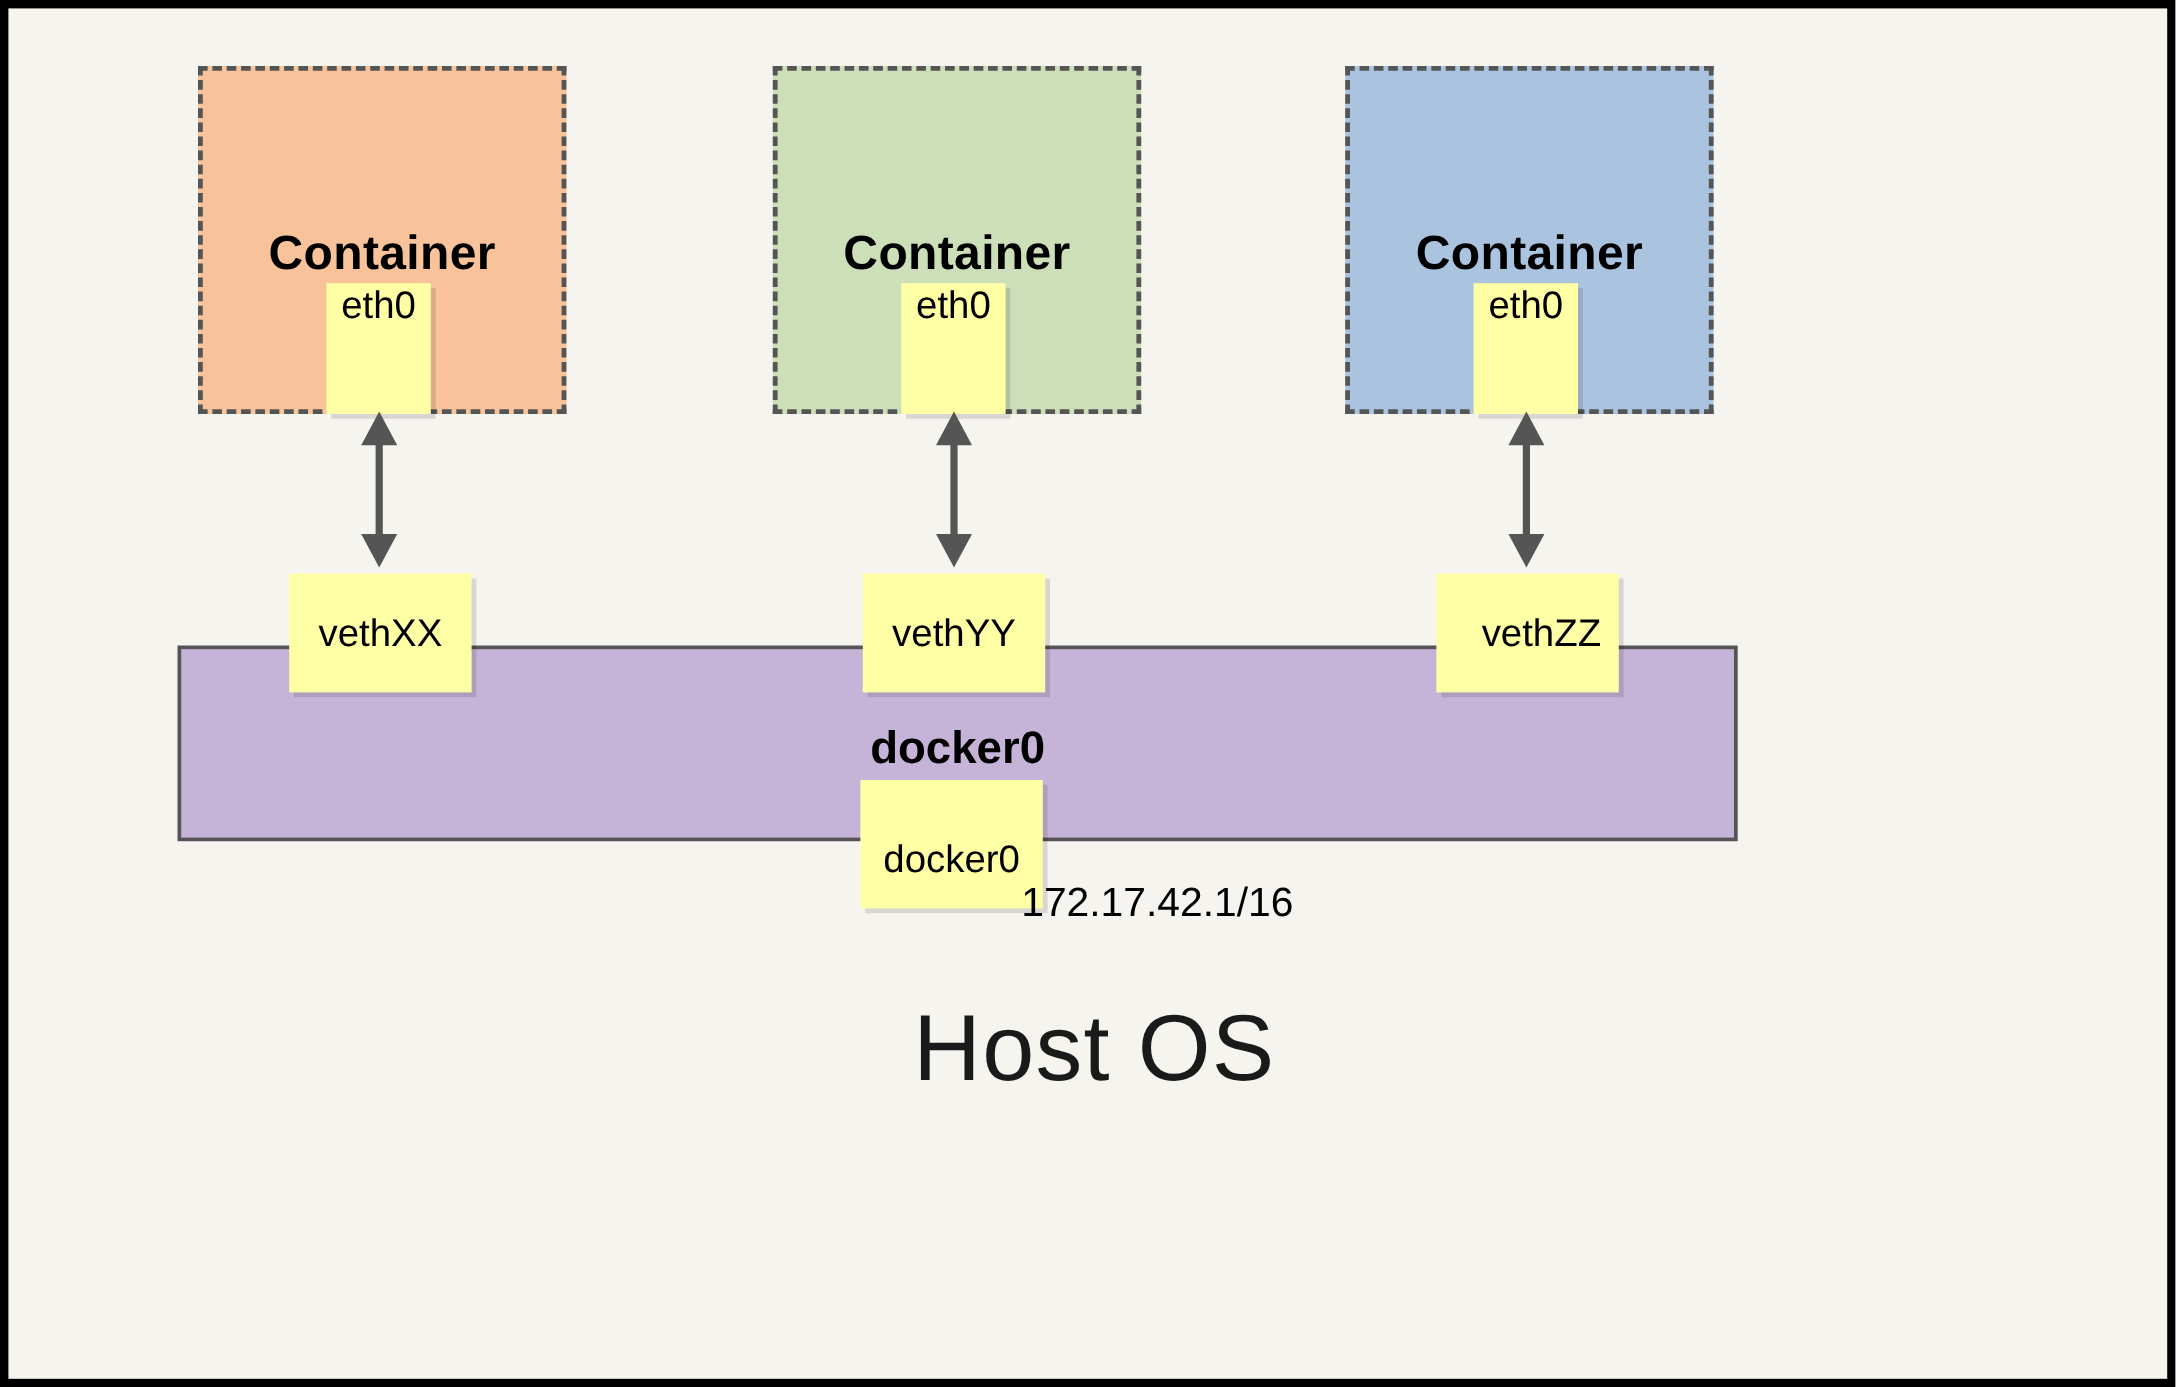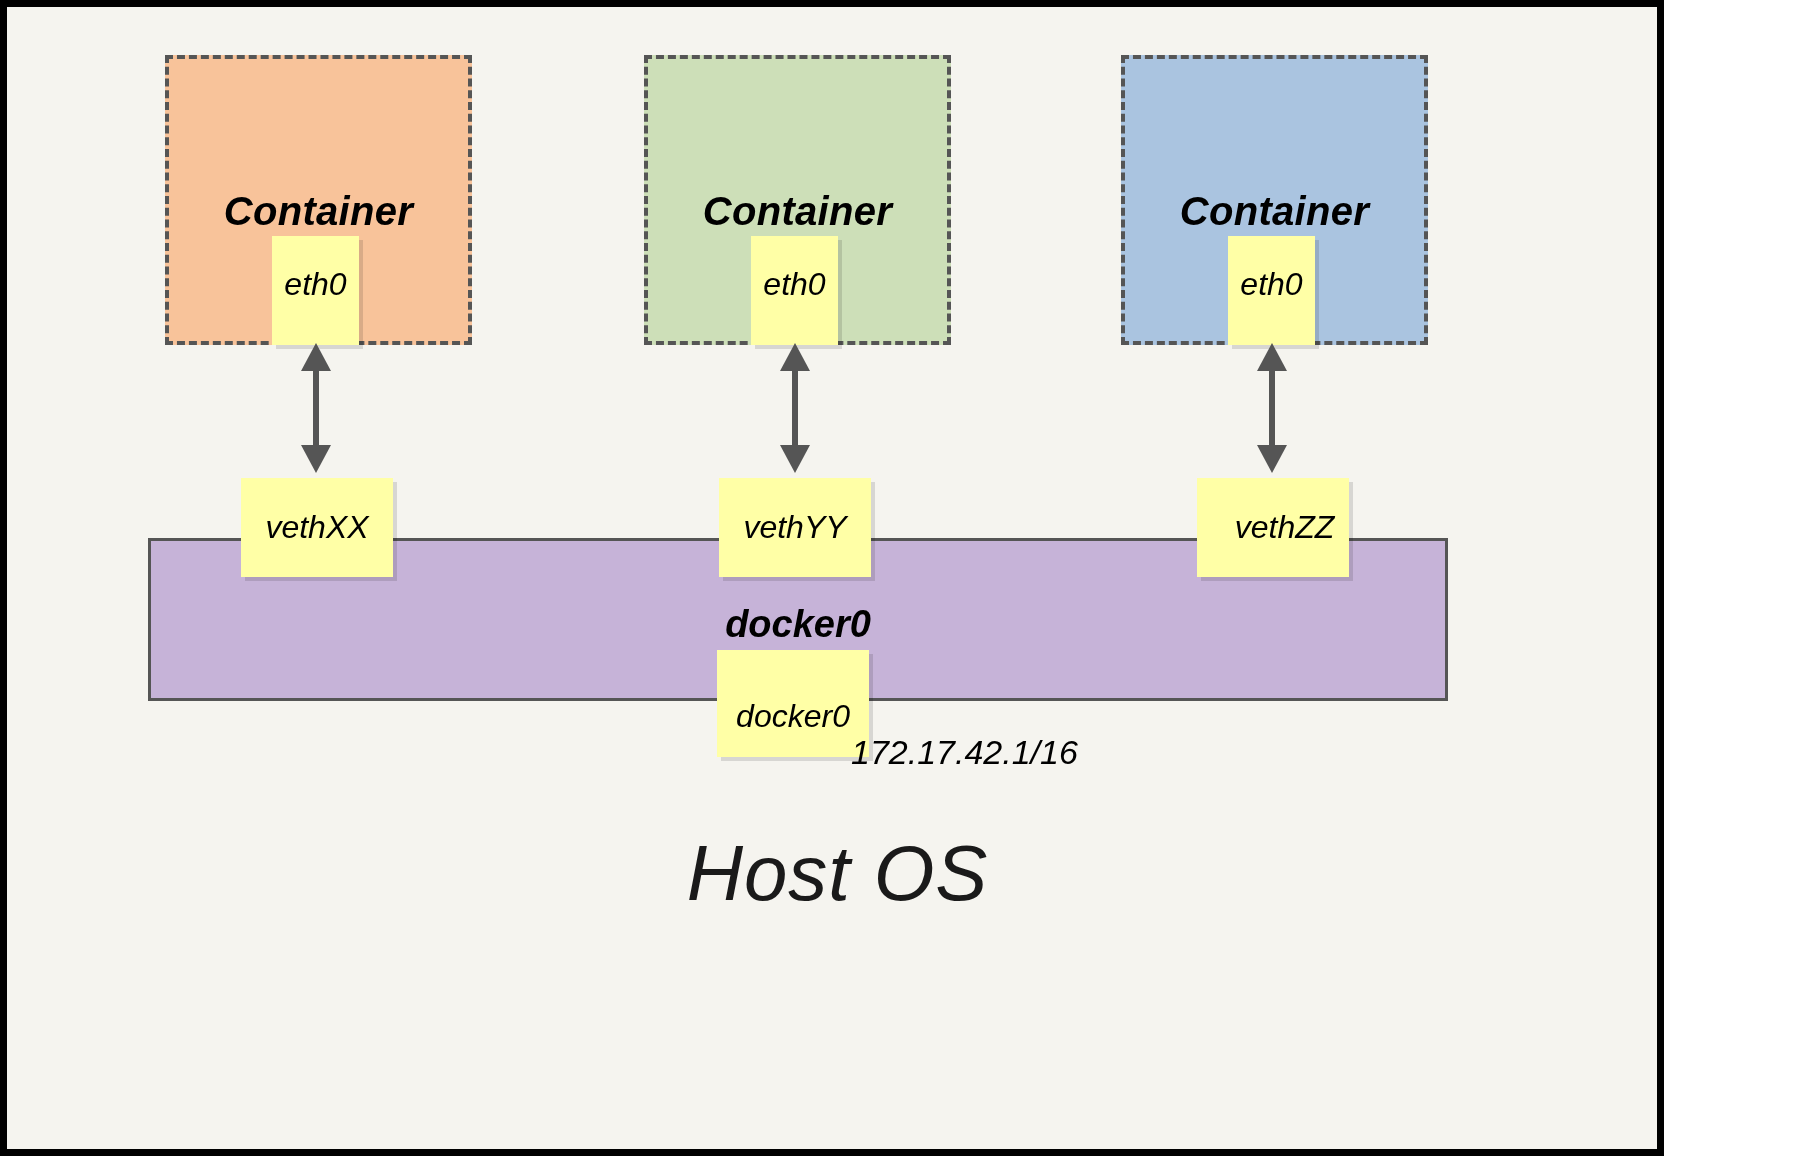--- a/index.html
+++ b/index.html
@@ -2,28 +2,27 @@
 <html><head>
 <meta charset="utf-8">
 <style>
   html, body {
     margin: 0;
     padding: 0;
     background: #ffffff;
   }
   #canvas {
     position: relative;
-    width: 1664px;
+    width: 1813px;
     height: 1156px;
     background: #f5f4ef;
     border: 7px solid #000000;
     box-sizing: border-box;
     overflow: hidden;
     font-family: "Liberation Sans", sans-serif;
-    font-style: italic;
   }
 
   
   .container-box {
     position: absolute;
     border: 4px dashed #555555;
     box-sizing: border-box;
   }
   .container-title {
     position: absolute;
@@ -45,21 +44,20 @@
     box-shadow: 4px 4px 0 rgba(0,0,0,0.12);
     display: flex;
     align-items: center;
     justify-content: center;
     color: #000000;
     font-size: 32px;
     font-family: "Liberation Sans", sans-serif;
   }
   .iface-eth0 {
     align-items: flex-start;
-    padding-top: 30px;
   }
   .iface-veth {
     align-items: center;
   }
   .iface-docker0-label {
     align-items: flex-end;
     padding-bottom: 22px;
   }
 
   

